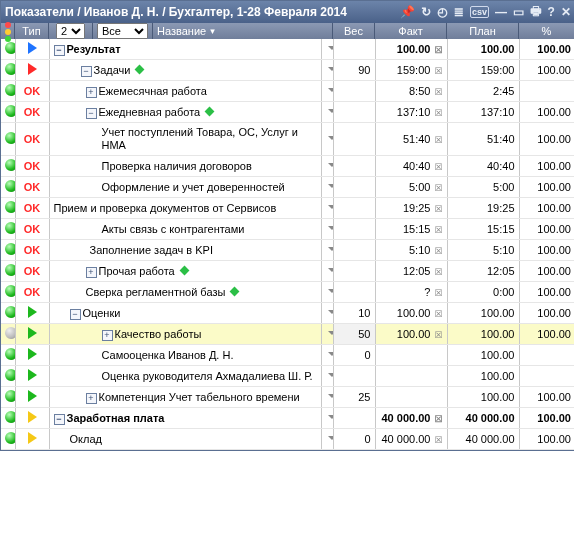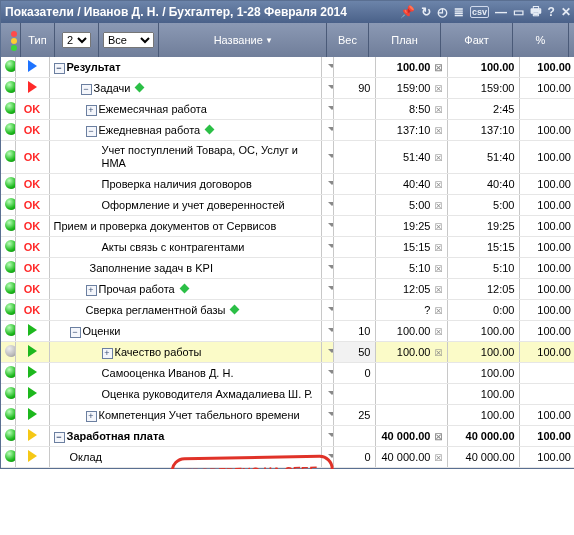--- a/index.html
+++ b/index.html
@@ -1,21 +1,21 @@
 <!DOCTYPE html>
 <html><head>
 <meta charset="utf-8">
 <style>
 html,body{margin:0;padding:0;font-family:Arial,sans-serif;font-size:11px;background:#fff}
 .app{width:574px;border:1px solid #5a6f91}
 .titlebar{background:linear-gradient(#6c84aa,#4a6189);color:#fff;height:22px;display:flex;align-items:center;padding:0 4px;font-size:12px;font-weight:bold}
 .titlebar .title{flex:1;white-space:nowrap;overflow:hidden}
 .titlebar .tb-icons{display:flex;gap:6px;align-items:center}
 .titlebar .tb-icons span{cursor:pointer;font-size:12px;color:#e6ecf5}
-.toolbar{background:linear-gradient(#8b99b4,#707e9a);height:34px;display:flex;align-items:center;color:#fff;padding:0 6px}
+.toolbar{background:linear-gradient(#8b99b4,#707e9a);height:16px;display:flex;align-items:center;color:#fff;padding:0 0}
 .toolbar .tcell{border-right:1px solid #4a5a78;height:100%;display:flex;align-items:center;justify-content:center;padding:0 4px;box-sizing:border-box}
 .toolbar select{font-size:11px}
 .toolbar .label{cursor:pointer}
 .toolbar .caret{margin-left:4px;font-size:9px}
 .table{width:100%;border-collapse:collapse;table-layout:fixed}
 .table td{border-left:1px solid #c8c8c8;border-bottom:1px solid #e6e6e6;padding:3px 4px;height:20px;vertical-align:middle;box-sizing:border-box;overflow:hidden;white-space:nowrap}
 .table td.name{white-space:normal;line-height:13px}
 .table tr td:first-child{border-left:none}
 .dot{width:12px;height:12px;border-radius:50%;display:inline-block;background:radial-gradient(circle at 35% 30%,#b8ffb8,#1db81d 60%,#0a7a0a)}
 .dot.gray{background:radial-gradient(circle at 35% 30%,#eee,#bbb 60%,#888)}
@@ -71,32 +71,32 @@
       </div>
     <div class="tcell hdr" style="width:34px">
         <span>Тип</span>
       </div>
     <div class="tcell" style="width:44px">
         <select><option>2</option></select>
       </div>
     <div class="tcell" style="width:60px">
         <select style="width:54px"><option>Все</option></select>
       </div>
-    <div class="tcell hdr" style="flex:1;justify-content:center">
+    <div class="tcell hdr" style="flex:1;justify-content:flex-start">
         <span class="label">Название</span>
         <span class="caret">▾</span>
       </div>
     <div class="tcell hdr" style="width:42px">
         <span>Вес</span>
       </div>
     <div class="tcell hdr" style="width:72px">
+        <span>Факт</span>
+      </div>
+    <div class="tcell hdr" style="width:72px">
         <span>План</span>
-      </div>
-    <div class="tcell hdr" style="width:72px">
-        <span>Факт</span>
       </div>
     <div class="tcell hdr" style="width:56px">
         <span>%</span>
       </div>
   </div>
 
   <table class="table" id="grid">
     <colgroup>
       <col style="width:14px">
         <col style="width:34px">

